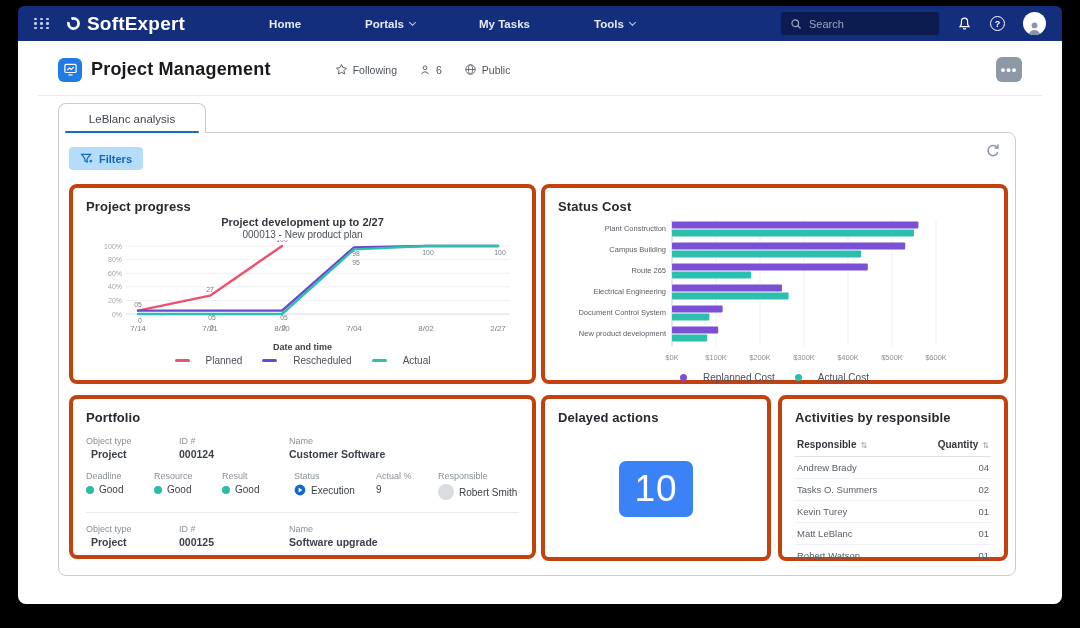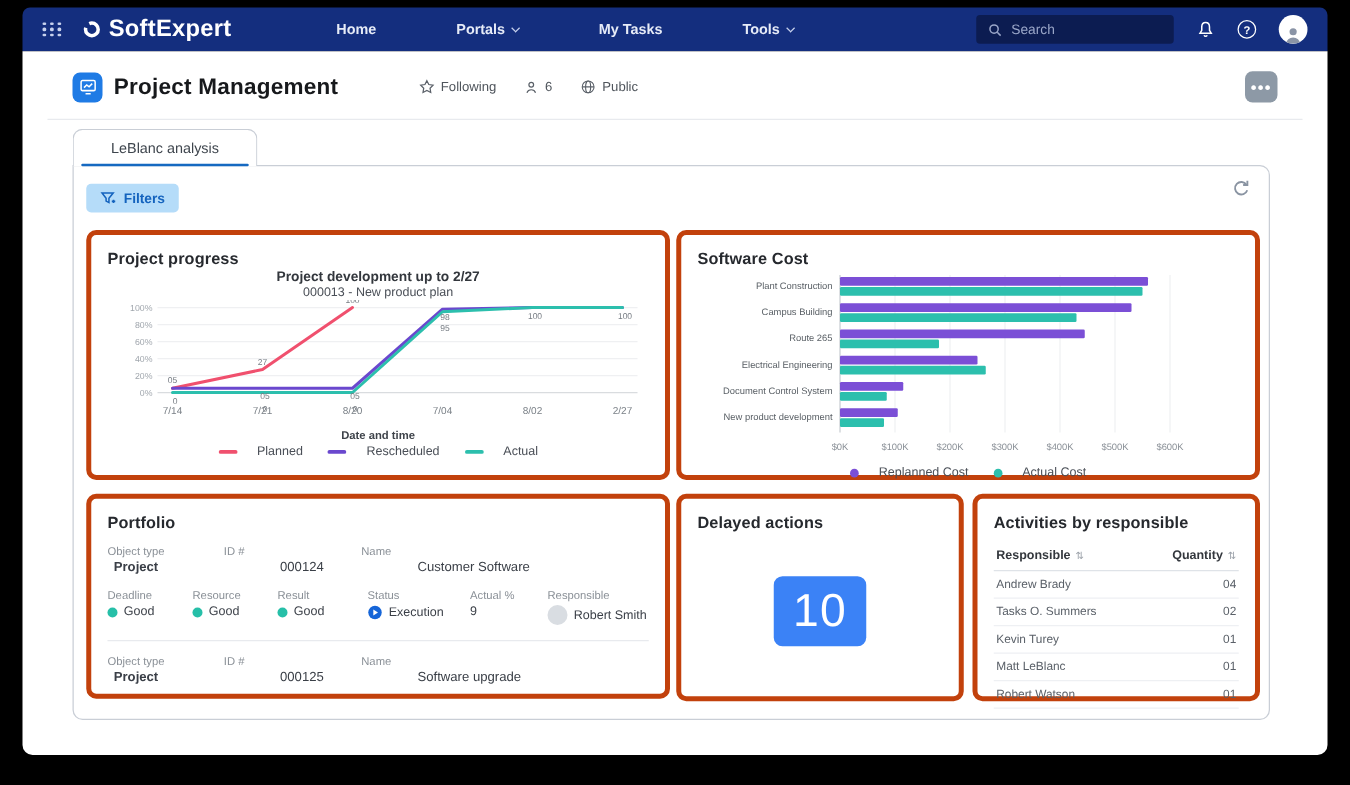--- a/index.html
+++ b/index.html
@@ -75,21 +75,21 @@
   .legend { display:flex; justify-content:center; align-items:center; gap:20px; margin-top:3px; }
   .legend .li { display:flex; align-items:center; gap:16px; font-size:10px; color:#4A4F57; }
   .swatch-line { width:15px; height:3px; border-radius:2px; display:inline-block; }
   .swatch-dot { width:7px; height:7px; border-radius:50%; display:inline-block; }
 
   
   .pf-grid { display:flex; margin-top:11px; }
   .pf-field { display:flex; flex-direction:column; }
   .pf-label { font-size:9px; color:#8A9097; }
   .pf-value { font-size:10.5px; font-weight:bold; color:#3A3F47; margin-top:2px; padding-left:5px; }
-  .pf-value.normal { font-weight:normal; padding-left:0;margin-left:45px; }
+  .pf-value.normal { font-weight:bold; padding-left:0; }
   .w1{width:93px}.w2{width:110px}.w3{flex:1}
   .r2a{width:68px}.r2b{width:68px}.r2c{width:72px}.r2d{width:82px}.r2e{width:62px}.r2f{flex:1}
   .status-val { display:flex; align-items:center; gap:5px; font-size:10px; color:#3A3F47; margin-top:3px; }
   .dot { width:8px; height:8px; border-radius:50%; background:#26BFA8; display:inline-block; }
   .mini-avatar { width:16px; height:16px; border-radius:50%; background:#D9DDE2; display:inline-block; }
   .pf-divider { border:none; border-top:1px solid #E8EAEE; margin:12px 0 0 0; }
 
   
   .delayed-tile { width:74px; height:56px; border-radius:7px; margin:36px auto 0 auto;
                   display:flex; align-items:center; justify-content:center;
@@ -288,21 +288,21 @@
               <span>Rescheduled</span>
             </span>
             <span class="li">
               <span class="swatch-line" style="background: rgb(44, 191, 173);"></span>
               <span>Actual</span>
             </span>
           </div>
       </section>
 
       <section class="panel" id="panel-cost">
-        <div class="panel-title">Software Cost</div>
+        <div class="panel-title">Status Cost</div>
         <svg id="bar-chart" width="440" height="152" viewBox="0 0 440 152" style="margin-top:4px">
             <line x1="114" y1="2" x2="114" y2="128" stroke="#C9CDD3" stroke-width="1"></line>
             <text x="114" y="142" text-anchor="middle" font-size="7.5" fill="#8A9097">$0K</text>
             <line x1="158" y1="2" x2="158" y2="128" stroke="#EFF1F3" stroke-width="1"></line>
             <text x="158" y="142" text-anchor="middle" font-size="7.5" fill="#8A9097">$100K</text>
             <line x1="202" y1="2" x2="202" y2="128" stroke="#EFF1F3" stroke-width="1"></line>
             <text x="202" y="142" text-anchor="middle" font-size="7.5" fill="#8A9097">$200K</text>
             <line x1="246" y1="2" x2="246" y2="128" stroke="#EFF1F3" stroke-width="1"></line>
             <text x="246" y="142" text-anchor="middle" font-size="7.5" fill="#8A9097">$300K</text>
             <line x1="290" y1="2" x2="290" y2="128" stroke="#EFF1F3" stroke-width="1"></line>

